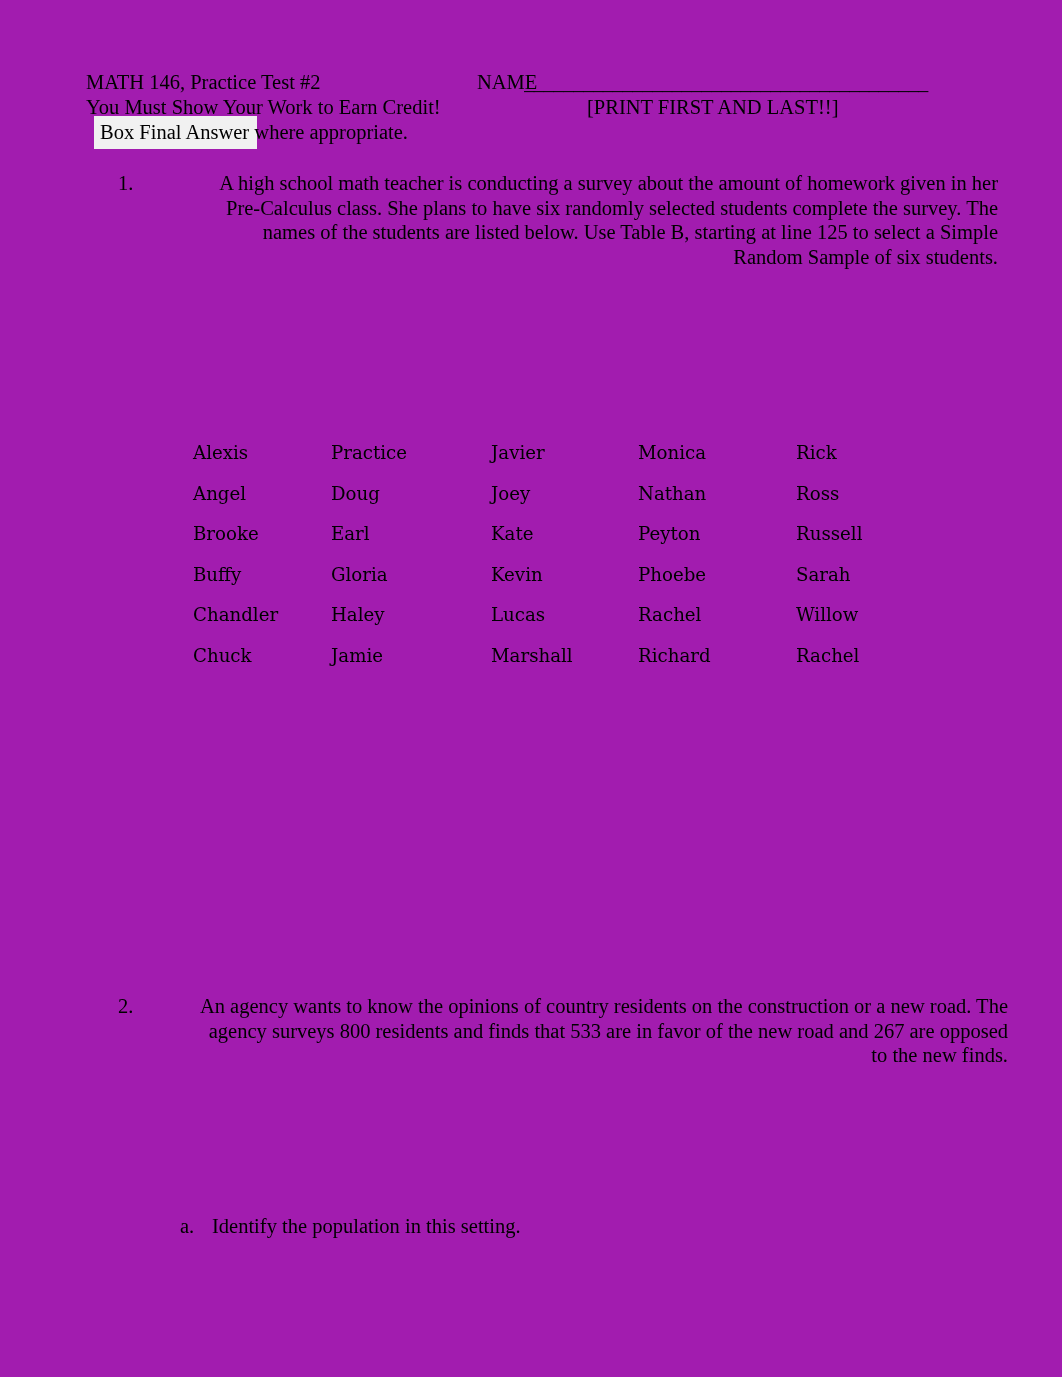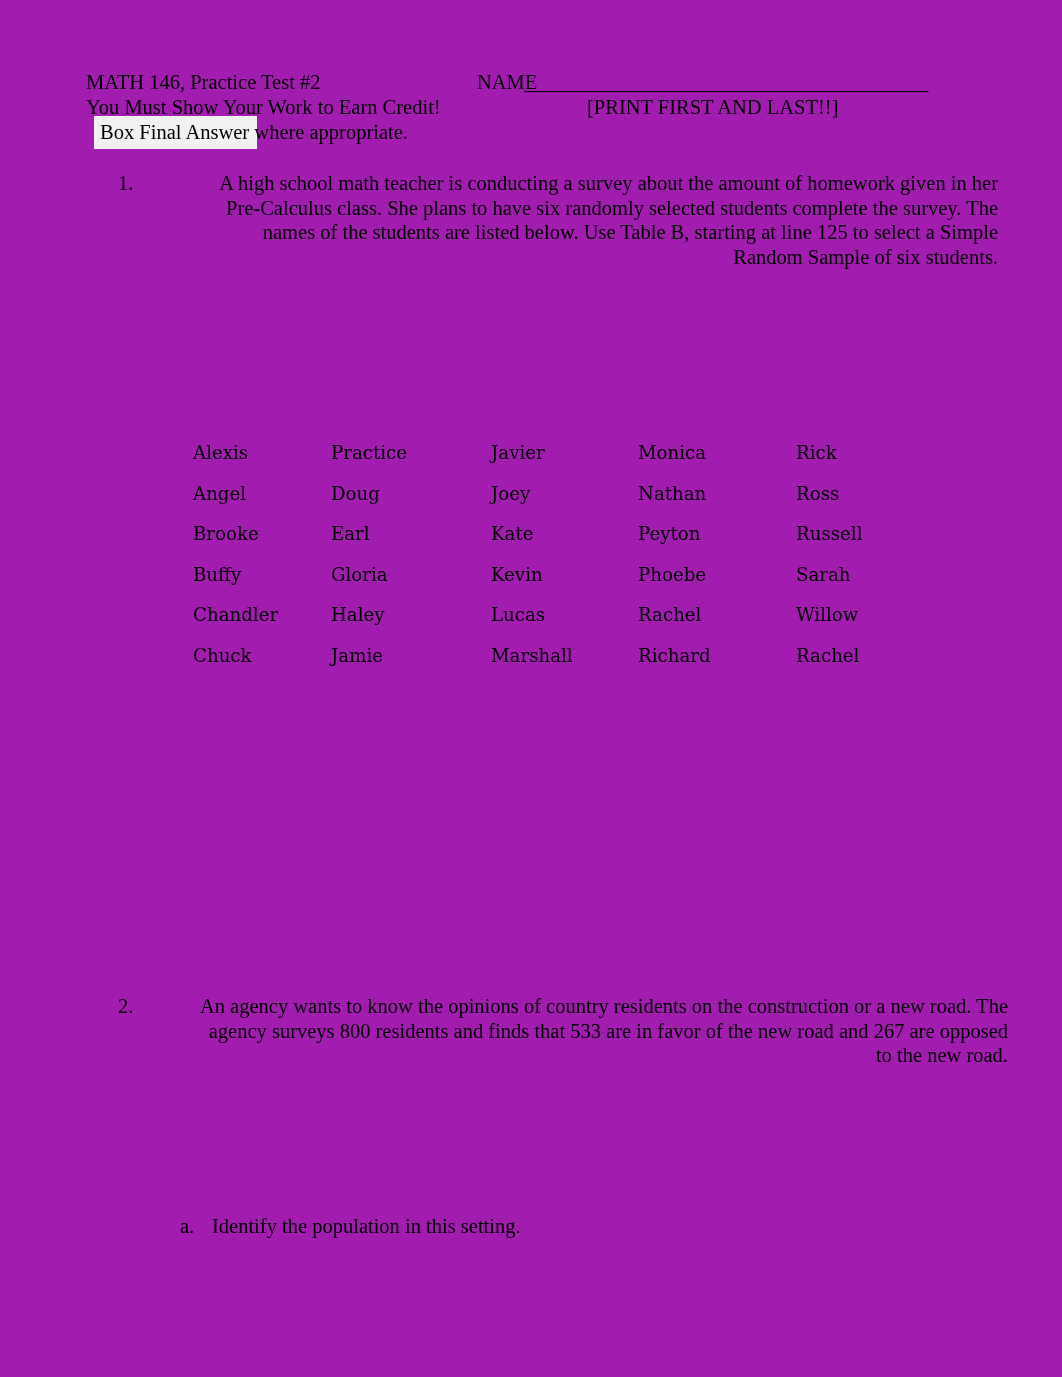--- a/index.html
+++ b/index.html
@@ -211,21 +211,21 @@
     <span class="name-cell">Marshall</span>
     <span class="name-cell">Richard</span>
     <span class="name-cell">Rachel</span>
   </div>
 
   <div class="q" id="question-2">
     <span class="q-num">2.</span>
     <div class="q-body">
       <div class="q-line">An agency wants to know the opinions of country residents on the construction or a new road. The</div>
       <div class="q-line">agency surveys 800 residents and finds that 533 are in favor of the new road and 267 are opposed</div>
-      <div class="q-line">to the new road.</div>
+      <div class="q-line">to the new finds.</div>
     </div>
   </div>
 
   <div class="subq">
     <span class="subq-letter">a.</span>
     <div class="subq-body">Identify the population in this setting.</div>
   </div>
 
 </div>
 

